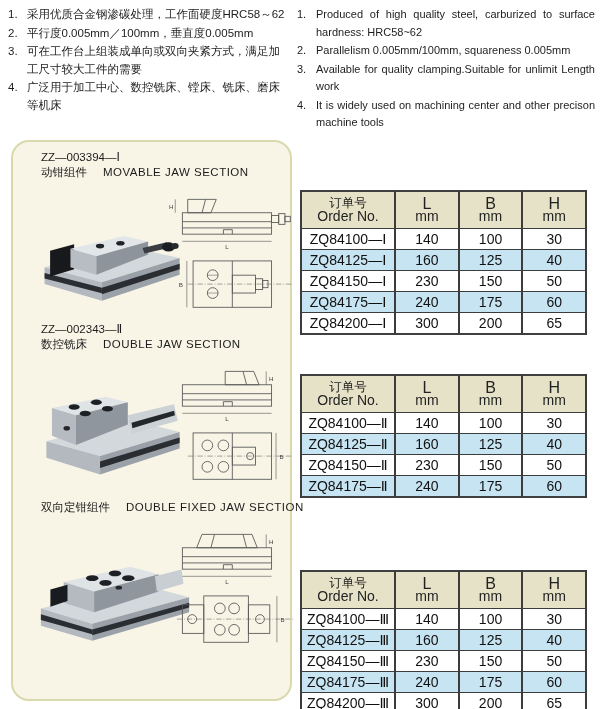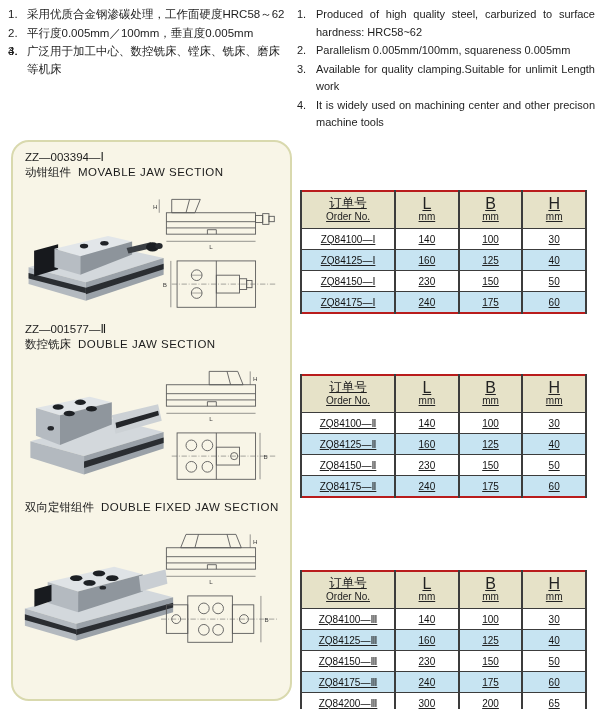--- a/index.html
+++ b/index.html
@@ -13,53 +13,53 @@
   .notes li{position:relative;padding-left:19px;margin-bottom:1px;line-height:17.5px;color:#1d1d1d;}
   .notes .num{position:absolute;left:0;top:0;}
   .notes-cn{left:8px;width:282px;font-size:11.5px;}
   .notes-en{left:297px;width:298px;font-size:11px;text-align:justify;}
   
   .panel{
     position:absolute;left:11px;top:140px;width:281px;height:561px;
     background:var(--panel_bg);border:2px solid var(--panel_border);
     border-radius:18px;box-sizing:border-box;
   }
-  .prod{position:absolute;left:0;width:100%;}
+  .prod{position:absolute;left:0;width:100%;padding-left:16px;}
   .prod-title{padding-left:12px;font-size:11.5px;line-height:15px;color:#1c1c1c;}
-  .prod-title .en{margin-left:7px;letter-spacing:.5px;}
+  .prod-title .en{margin-left:16px;letter-spacing:.5px;}
   .figures{position:relative;height:132px;margin-top:6px;}
   .photo{position:absolute;left:10px;top:8px;}
   .drawing{position:absolute;right:4px;top:0;}
   .drawing text{font-size:7px;fill:#444;stroke:none;font-family:"Liberation Sans",sans-serif;}
   #sec1{top:8px;} #sec2{top:180px;} #sec3{top:358px;}
   
   .spec{
     position:absolute;left:300px;width:287px;border-collapse:collapse;
-    table-layout:fixed;background:#fff;border:2px solid #b91c1c;text-decoration:underline;
+    table-layout:fixed;background:#fff;border:2px solid #404040;
   }
   #t1{top:190px;} #t2{top:374px;} #t3{top:570px;}
   .spec th,.spec td{
     border-style:solid;border-color:#3c3c3c;border-width:1px 2px;
     text-align:center;vertical-align:middle;padding:0;
   }
   .spec th{background:var(--header_bg);font-weight:normal;height:36px;line-height:13px;}
-  .spec td{height:20px;font-size:10px;color:#111;}
+  .spec td{height:20px;font-size:14px;color:#111;}
   .spec .cn{font-size:12.5px;}
-  .spec .en,.spec .unit{font-size:10px;}
+  .spec .en,.spec .unit{font-size:14px;}
   .spec col.c-order{width:33%;}
   .spec col.c-dim{width:22.33%;}
   .spec tr.alt td{background:var(--row_alt);margin-left:15px;}
 </style>
 </head>
 <body>
 
 <ul class="notes notes-cn">
   <li><span class="num">1.</span><span>采用优质合金钢渗碳处理，工作面硬度HRC58～62</span></li>
   <li><span class="num">2.</span><span>平行度0.005mm／100mm，垂直度0.005mm</span></li>
-  <li><span class="num">3.</span></li>
+  <li><span class="num">3.</span><span>可在工作台上组装成单向或双向夹紧方式，满足加工尺寸较大工件的需要</span></li>
   <li><span class="num">4.</span><span>广泛用于加工中心、数控铣床、镗床、铣床、磨床等机床</span></li>
 </ul>
 
 <ul class="notes notes-en">
   <li><span class="num">1.</span><span>Produced of high quality steel, carburized to surface hardness: HRC58~62</span></li>
   <li><span class="num">2.</span><span>Parallelism 0.005mm/100mm, squareness 0.005mm</span></li>
   <li><span class="num">3.</span><span>Available for quality clamping.Suitable for unlimit Length work</span></li>
   <li><span class="num">4.</span><span>It is widely used on machining center and other precison machine tools</span></li>
 </ul>
 
@@ -114,21 +114,21 @@
         </g>
         <text x="1" y="26">H</text>
         <text x="64" y="71">L</text>
         <text x="12" y="113">B</text>
       </svg>
     </div>
   </section>
 
   <section class="prod" id="sec2">
     <div class="prod-title">
-      <div>ZZ—001577—Ⅱ</div>
+      <div>ZZ—002343—Ⅱ</div>
       <div><span>数控铣床</span><span class="en">DOUBLE JAW SECTION</span></div>
     </div>
     <div class="figures">
       <svg class="photo" width="148" height="118" viewBox="0 0 160 125">
         <polygon points="8,80 96,56 152,70 66,96" fill="#d3d8dc"></polygon>
         <polygon points="8,80 66,96 66,116 8,98" fill="#b3b9bf"></polygon>
         <polygon points="66,96 152,70 152,88 66,116" fill="#9aa1a8"></polygon>
         <polygon points="66,102 152,76 152,82 66,109" fill="#2a2d31"></polygon>
         <polygon points="14,44 72,32 96,38 40,52" fill="#e0e4e7"></polygon>
         <polygon points="14,44 40,52 40,84 14,74" fill="#b5bbc1"></polygon>
@@ -267,20 +267,26 @@
         <td>230</td>
         <td>150</td>
         <td>50</td>
       </tr>
     <tr class="alt">
         <td>ZQ84175—Ⅰ</td>
         <td>240</td>
         <td>175</td>
         <td>60</td>
       </tr>
+    <tr>
+        <td>ZQ84200—Ⅰ</td>
+        <td>300</td>
+        <td>200</td>
+        <td>65</td>
+      </tr>
   </tbody>
 </table>
 
 <table class="spec" id="t2">
   <colgroup>
       <col class="c-order">
       <col class="c-dim">
       <col class="c-dim">
       <col class="c-dim">
     </colgroup>

